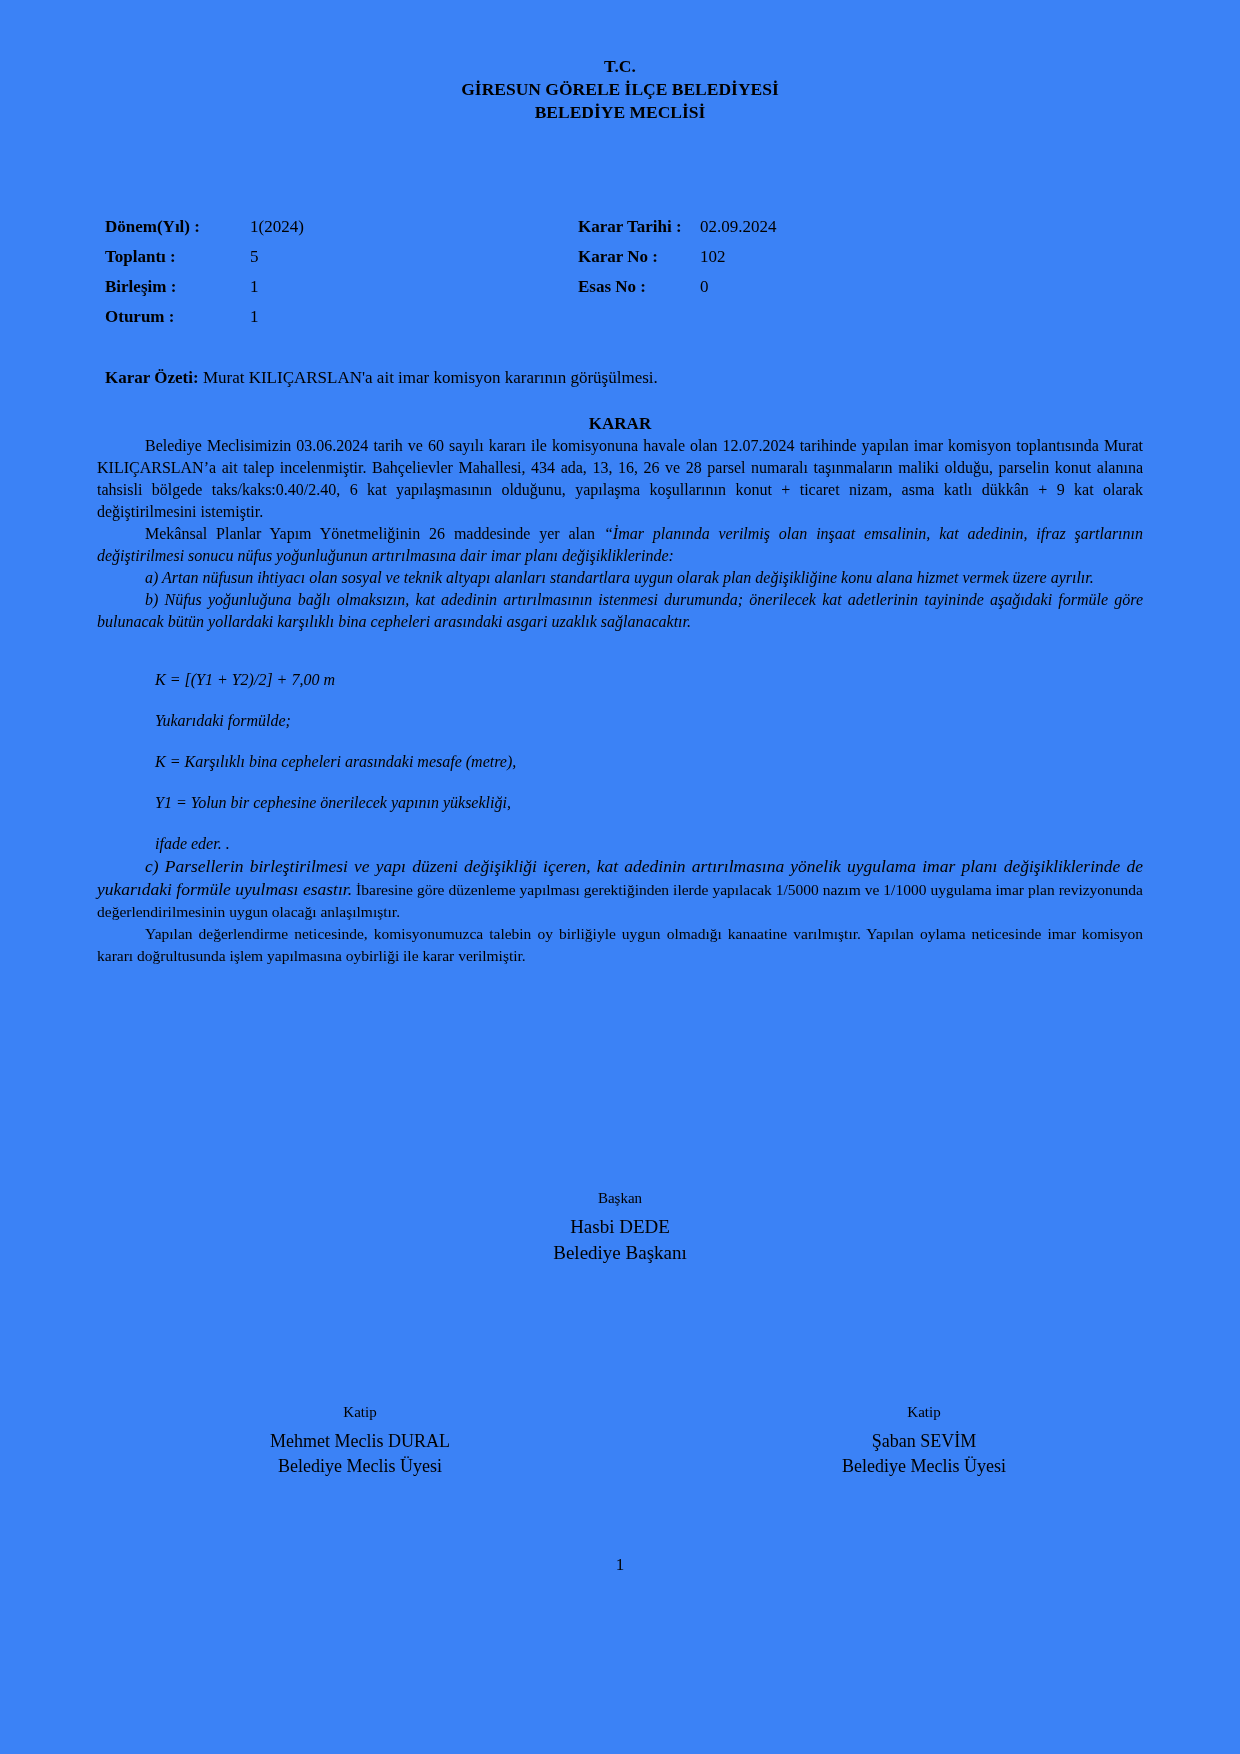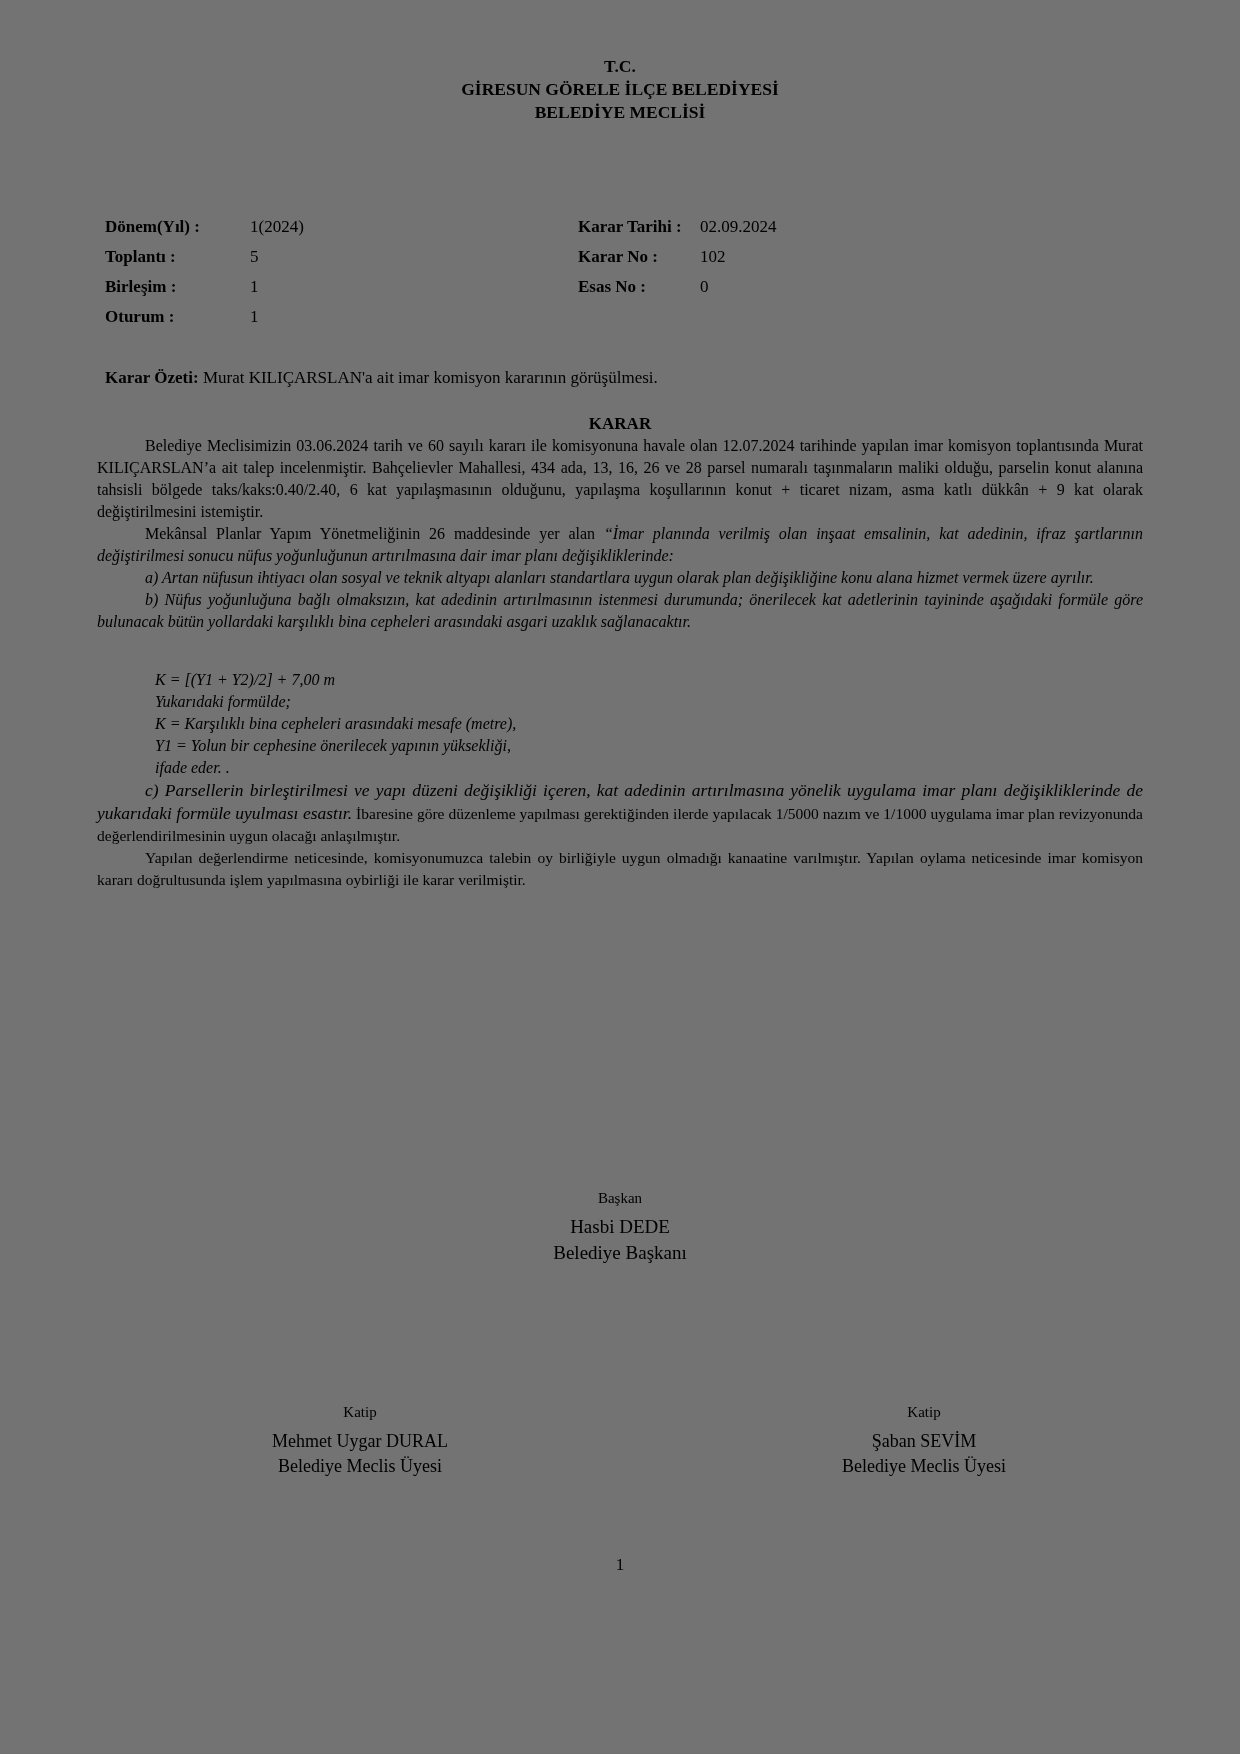--- a/index.html
+++ b/index.html
@@ -6,21 +6,21 @@
     margin: 0;
     padding: 0;
     background: #ffffff;
   }
   .page {
     position: relative;
     width: 1240px;
     height: 1754px;
     box-sizing: border-box;
     padding: 55px 97px 0 97px;
-    background: #737373;
+    background: #3b82f6;
     color: #000000;
     font-family: "Liberation Serif", "DejaVu Serif", serif;
     font-size: 16px;
     overflow: hidden;
   }
   .doc-header {
     text-align: center;
     font-weight: bold;
     font-size: 17.5px;
     line-height: 23px;
@@ -59,21 +59,21 @@
     text-indent: 48px;
     line-height: 22px;
   }
   .p1 { margin-top: 78px; }
   .p2 { margin-top: 18px; line-height: 23px; }
   .pa { margin-top: 18px; font-style: italic; line-height: 23px; }
   .pb { margin-top: 14px; font-style: italic; line-height: 23px; }
   .formula-block { margin-left: 58px; font-style: italic; }
   .fline { margin: 0; line-height: 22px; }
   .fline-first { margin-top: 36px; }
-  .fline + .fline { }
+  .fline + .fline { margin-top: 19px; }
   .pc { margin-top: 24px; line-height: 23px; }
   .pc .c-italic { font-style: italic; font-size: 17.5px; }
   .pc .c-regular { font-size: 15.5px; }
   .closing { margin-top: 6px; font-size: 15.5px; line-height: 22px; }
   .sig-president {
     position: absolute;
     top: 1188px;
     left: 97px;
     width: 1046px;
     text-align: center;
@@ -168,21 +168,21 @@
   <p class="body-p closing">Yapılan değerlendirme neticesinde, komisyonumuzca talebin oy birliğiyle uygun olmadığı kanaatine varılmıştır. Yapılan oylama neticesinde imar komisyon kararı doğrultusunda işlem yapılmasına oybirliği ile karar verilmiştir.</p>
 
   <div class="sig-president">
     <div class="sig-title">Başkan</div>
     <div class="sig-name">Hasbi DEDE</div>
     <div class="sig-role">Belediye Başkanı</div>
   </div>
 
   <div class="sig-clerk sig-clerk-left">
     <div class="sig-title">Katip</div>
-    <div class="sig-name">Mehmet Uygar DURAL</div>
+    <div class="sig-name">Mehmet Meclis DURAL</div>
     <div class="sig-role">Belediye Meclis Üyesi</div>
   </div>
 
   <div class="sig-clerk sig-clerk-right">
     <div class="sig-title">Katip</div>
     <div class="sig-name">Şaban SEVİM</div>
     <div class="sig-role">Belediye Meclis Üyesi</div>
   </div>
 
   <div class="page-number">1</div>

